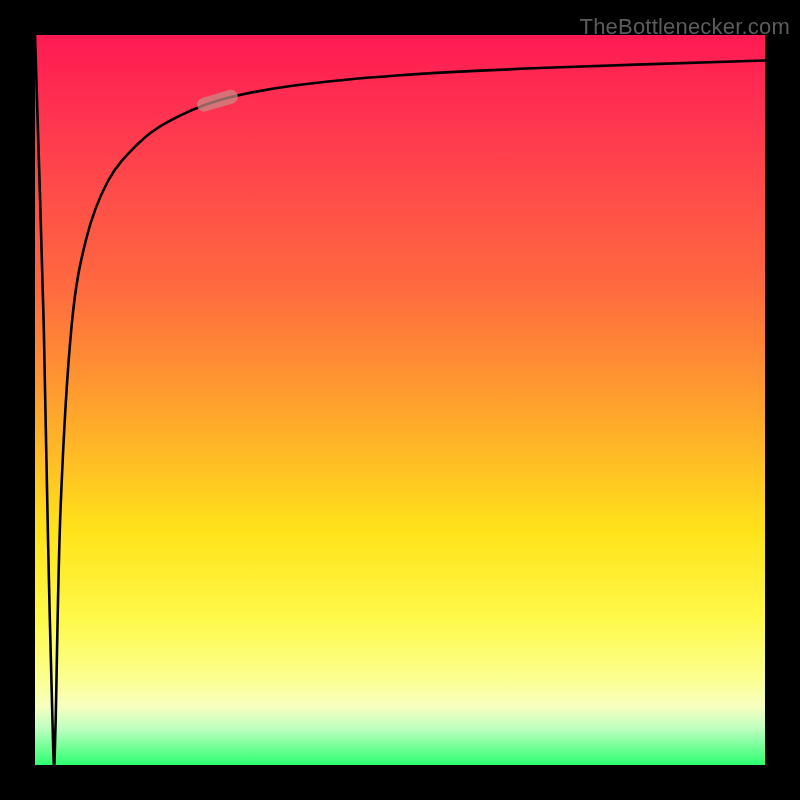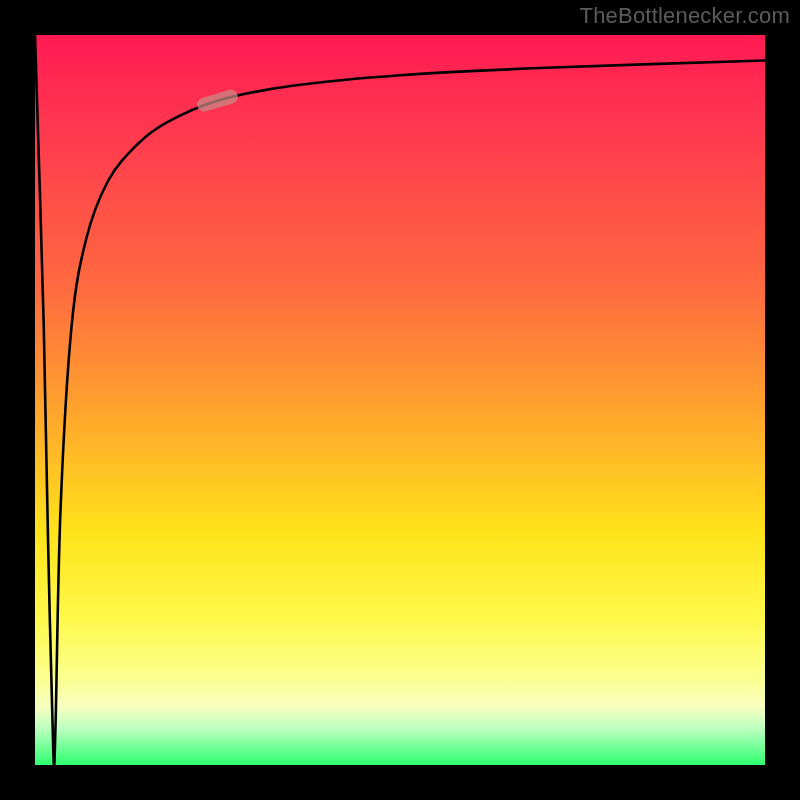--- a/index.html
+++ b/index.html
@@ -5,21 +5,21 @@
   * { margin: 0; padding: 0; box-sizing: border-box; }
   html, body { width: 800px; height: 800px; overflow: hidden; background: #000; }
   .container {
     position: relative;
     width: 800px;
     height: 800px;
     background: #000;
   }
   .attribution {
     position: absolute;
-    top: 3px;
+    top: 14px;
     right: 10px;
     font-family: Arial, Helvetica, sans-serif;
     font-size: 22px;
     color: #5c5c5c;
     letter-spacing: 0.2px;
   }
   .plot-area {
     position: absolute;
     left: 34px;
     top: 34px;

